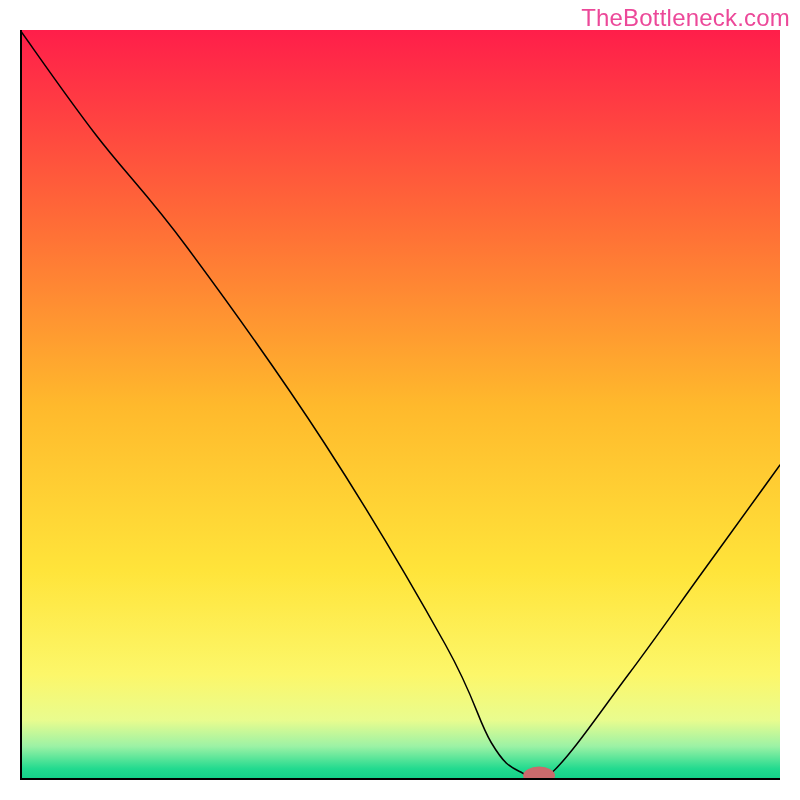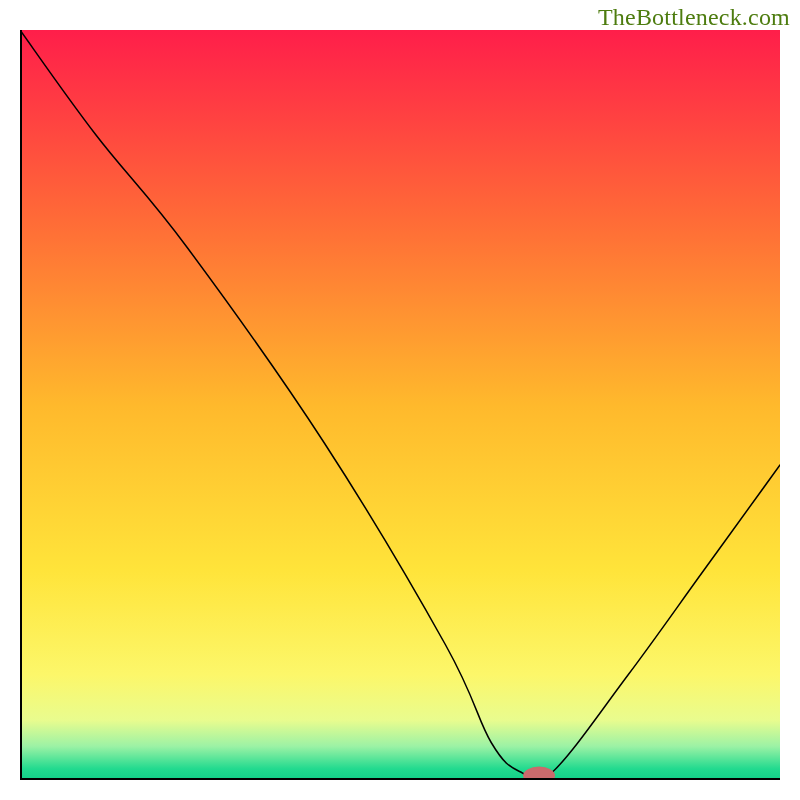--- a/index.html
+++ b/index.html
@@ -13,26 +13,25 @@
   }
   .wrap {
     position: relative;
     width: 800px;
     height: 800px;
   }
   .watermark {
     position: absolute;
     top: 4px;
     right: 10px;
-    color: #4d7c0f;
+    color: #ec4899;
     font-size: 24px;
     font-weight: 400;
     letter-spacing: 0.2px;
     user-select: none;
-    font-family: Liberation Serif, serif;
   }
   .plot {
     position: absolute;
     left: 20px;
     top: 30px;
     width: 760px;   
     height: 750px;  
     box-sizing: border-box;
   }
   .plot svg {

